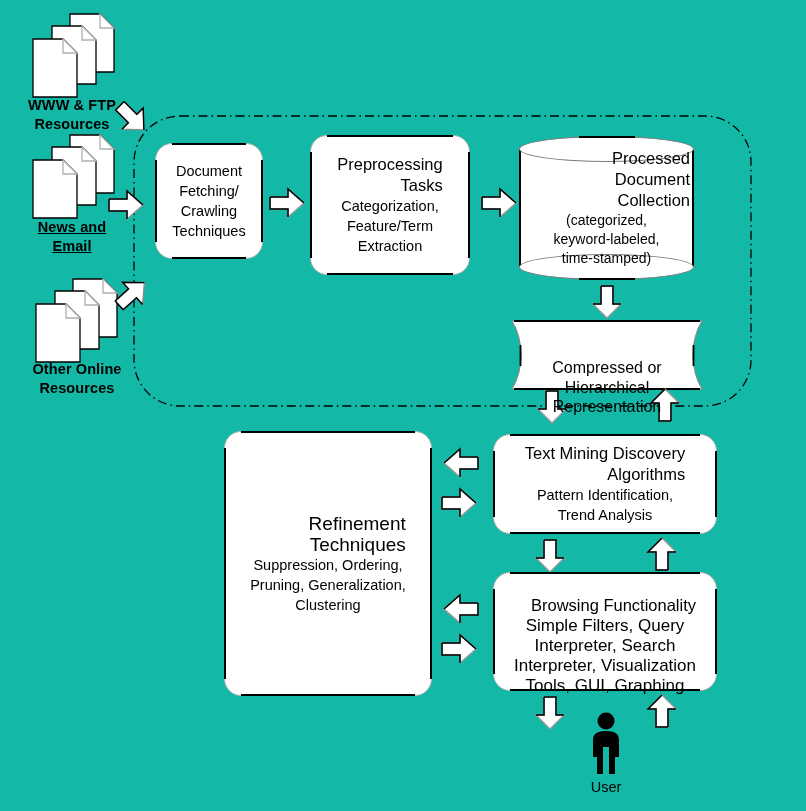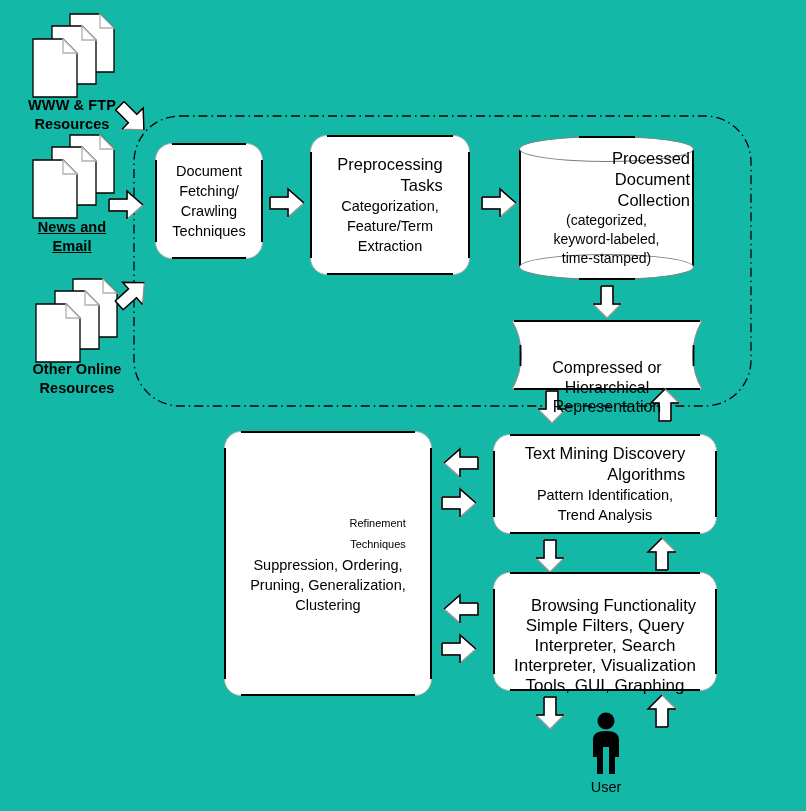--- a/index.html
+++ b/index.html
@@ -303,21 +303,21 @@
       <span class="rbox-title" style="font-size:16.5px;line-height:21px;">Text Mining Discovery
 Algorithms</span>
       <span class="rbox-sub" style="font-size:14.5px;line-height:20px;">Pattern Identification,
 Trend Analysis</span>
     </span>
   </div>
 
   <div class="rbox" style="left:224px;top:431px;width:208px;height:265px;">
     <span class="vedges"></span>
     <span class="rbox-text" style="font-size:15px;">
-      <span class="rbox-title" style="font-size:11px;line-height:21px;">Refinement
+      <span class="rbox-title" style="font-size:19px;line-height:21px;">Refinement
 Techniques</span>
       <span class="rbox-sub" style="font-size:14.5px;line-height:20px;">Suppression, Ordering,
 Pruning, Generalization,
 Clustering</span>
     </span>
   </div>
 
   <svg class="abs" style="left:440px;top:446px;width:40px;height:34px;">
     <path d="M38 11 h-18 v-8 l-16 14 16 14 v-8 h18 z" fill="#ffffff" stroke="#9a9a9a" stroke-width="1.4"></path>
     <path d="M38 11 h-18 v-8 l-16 14" fill="none" stroke="#000000" stroke-width="1.5"></path>

